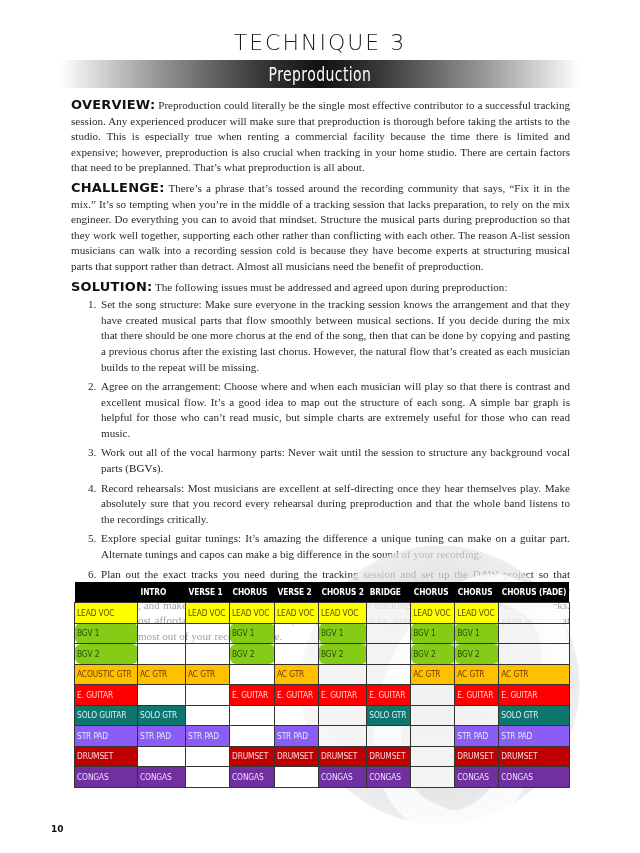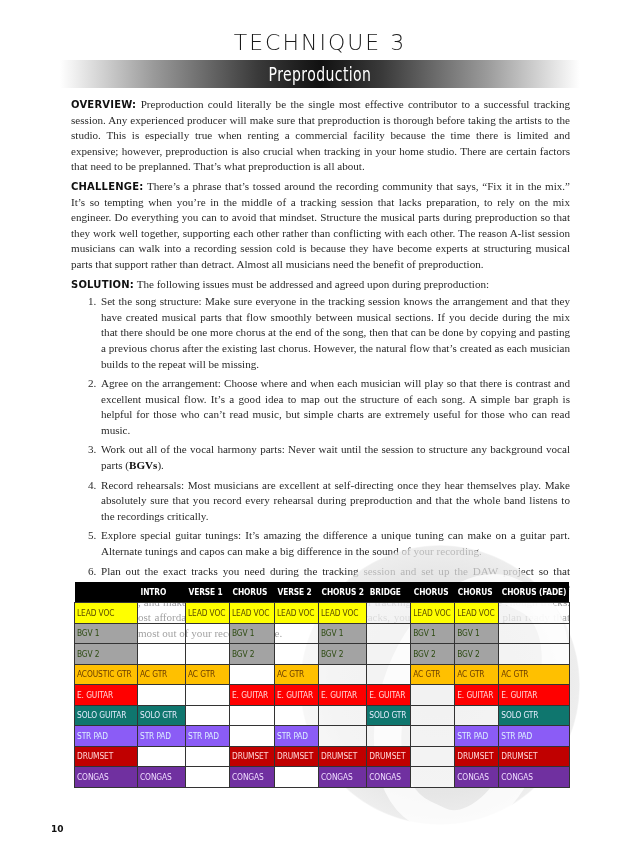--- a/index.html
+++ b/index.html
@@ -16,24 +16,24 @@
   .sub-title {
     position: absolute; top: 60px; left: 0; width: 640px; height: 28px; line-height: 28px; text-align: center;
     font-family: "DejaVu Sans Condensed", "DejaVu Sans", sans-serif; color: #fff; font-size: 19px; letter-spacing: 0.5px;
     transform: scaleX(0.82);
   }
   .content {
     position: absolute; top: 97px; left: 71px; width: 499px;
     font-size: 11.1px; line-height: 15.6px; text-align: justify;
   }
   .content p { margin: 0 0 4px 0; }
-  .lead { font-family: "DejaVu Sans", sans-serif; font-weight: bold; font-size: 10px; color: #111; letter-spacing: 0.2px; }
+  .lead { font-family: "DejaVu Sans", sans-serif; font-weight: bold; font-size: 13px; color: #111; letter-spacing: 0.2px; }
   ol { margin: 2px 0 0 0; padding-left: 28px; }
   ol li { margin-bottom: 4px; padding-left: 2px; }
-  b.bgv { font-weight: bold; color: #111; }
+  b.bgv { font-weight: normal; color: #111; }
 
   .watermark {
     position: absolute; left: 300px; top: 545px; width: 280px; height: 280px; border-radius: 50%;
     background: radial-gradient(circle, #d8d8d8 0%, #dedede 55%, #e8e8e8 70%, rgba(255,255,255,0) 71%);
     opacity: 0.75;
   }
   .wm-swirl {
     position: absolute; left: 380px; top: 570px; width: 120px; height: 210px;
     border: 28px solid rgba(255,255,255,0.75); border-radius: 50% 50% 40% 60%;
     transform: rotate(25deg);
@@ -45,21 +45,21 @@
   }
   table.tracks th {
     background: #000; color: #fff; font-weight: bold; height: 20px; padding: 0 3px; text-align: left; white-space: nowrap;
     border: none;
   }
   table.tracks td {
     height: 19.5px; padding: 0 2px; border: 1px solid #333; white-space: nowrap; text-align: left;
   }
   td.empty { background: rgba(255,255,255,0.55); }
   .c-yellow { background: #ffff00; color: #5a4a00; }
-  .c-green  { background: #a3a3a3; color: #2c4a10; }
+  .c-green  { background: #84cc16; color: #2c4a10; border-radius: 6px; }
   .c-orange { background: #ffc000; color: #6a3c00; }
   .c-red    { background: #ff0000; color: #ffd9d9; }
   .c-navy   { background: #0f766e; color: #e6ecff; }
   .c-blue   { background: #8b5cf6; color: #dcefff; }
   .c-dred   { background: #c00000; color: #ffd6d6; }
   .c-purple { background: #7030a0; color: #efdcff; margin-top: 20px; }
 
   .page-num { position: absolute; top: 824px; left: 51px; font-family: "DejaVu Sans", sans-serif; font-weight: bold; font-size: 9px; color: #111; }
 </style>
 </head>

